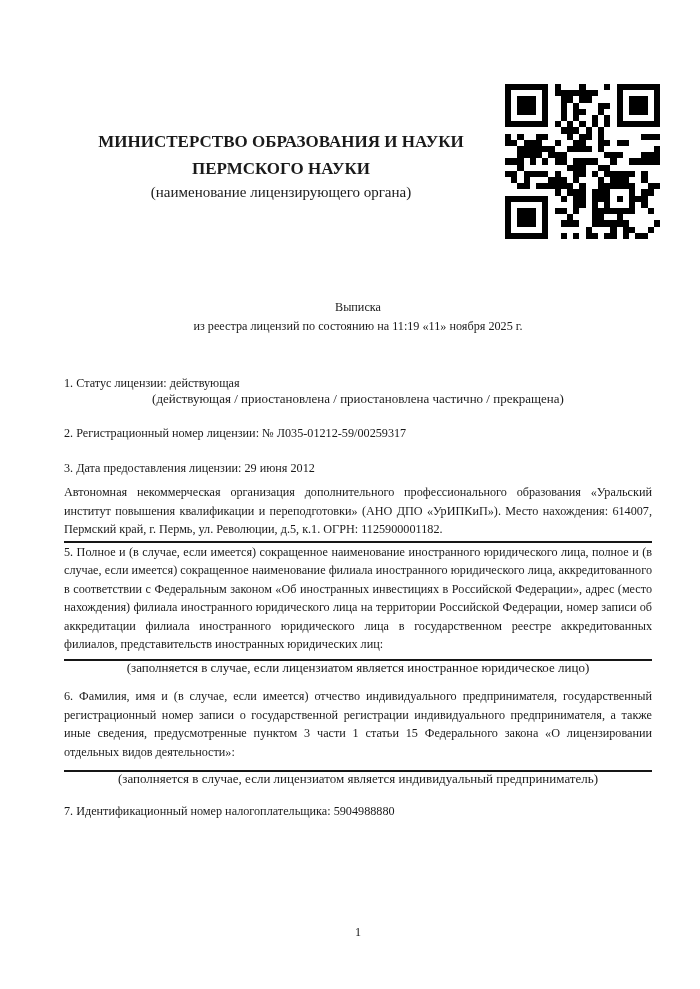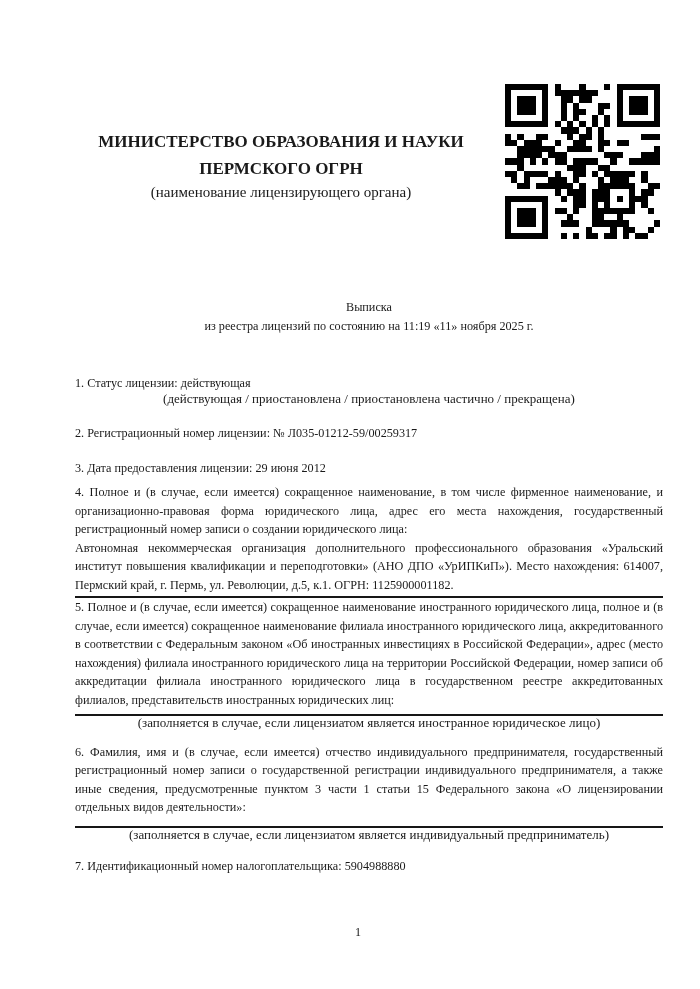--- a/index.html
+++ b/index.html
@@ -9,21 +9,21 @@
     overflow:hidden;
   }
   
   .ministry{position:absolute;left:56px;top:128px;width:450px;text-align:center;}
   .ministry .line{font-weight:700;font-size:17px;line-height:27px;}
   .ministry .sub{font-size:15px;line-height:12px;margin-top:4px;}
   .qr{position:absolute;left:505px;top:84px;width:155px;height:155px;}
   .qr svg{display:block;}
   
   .content{
-    position:absolute;left:75px;top:298px;width:588px;
+    position:absolute;left:64px;top:298px;width:588px;
     font-size:12.2px;line-height:18.5px;
   }
   .doc-title{text-align:center;}
   .item p{margin:0;}
   .just{text-align:justify;}
   .caption{font-size:13px;line-height:12.5px;text-align:center;}
   .rule{border-top:2px solid #161616;height:0;}
   .m-item1{margin-top:39px;}
   .m-item2{margin-top:19px;}
   .m-item3{margin-top:16px;}
@@ -40,21 +40,21 @@
     text-align:center;font-size:12.2px;
   }
 </style>
 </head>
 <body>
 
 <div class="page">
 
   <div class="ministry">
     <div class="line">МИНИСТЕРСТВО ОБРАЗОВАНИЯ И НАУКИ</div>
-    <div class="line">ПЕРМСКОГО ОГРН</div>
+    <div class="line">ПЕРМСКОГО НАУКИ</div>
     <div class="sub">(наименование лицензирующего органа)</div>
   </div>
 
   <div class="qr" id="qr">
       <svg viewBox="0 0 25 25" width="155" height="155" shape-rendering="crispEdges" fill="#000000">
         <rect x="0" y="0" width="1" height="1"></rect>
         <rect x="1" y="0" width="1" height="1"></rect>
         <rect x="2" y="0" width="1" height="1"></rect>
         <rect x="3" y="0" width="1" height="1"></rect>
         <rect x="4" y="0" width="1" height="1"></rect>
@@ -385,21 +385,20 @@
 
     <section class="item m-item2">
       <p>2. Регистрационный номер лицензии: № Л035-01212-59/00259317</p>
     </section>
 
     <section class="item m-item3">
       <p>3. Дата предоставления лицензии: 29 июня 2012</p>
     </section>
 
     <section class="item m-item4">
-      <p class="just">4. Полное и (в случае, если имеется) сокращенное наименование, в том числе фирменное наименование, и организационно-правовая форма юридического лица, адрес его места нахождения, государственный регистрационный номер записи о создании юридического лица:</p>
       <p class="just">Автономная некоммерческая организация дополнительного профессионального образования «Уральский институт повышения квалификации и переподготовки» (АНО ДПО «УрИПКиП»). Место нахождения: 614007, Пермский край, г. Пермь, ул. Революции, д.5, к.1. ОГРН: 1125900001182.</p>
       <div class="rule rule-tight"></div>
     </section>
 
     <section class="item m-item5">
       <p class="just">5. Полное и (в случае, если имеется) сокращенное наименование иностранного юридического лица, полное и (в случае, если имеется) сокращенное наименование филиала иностранного юридического лица, аккредитованного в соответствии с Федеральным законом «Об иностранных инвестициях в Российской Федерации», адрес (место нахождения) филиала иностранного юридического лица на территории Российской Федерации, номер записи об аккредитации филиала иностранного юридического лица в государственном реестре аккредитованных филиалов, представительств иностранных юридических лиц:</p>
       <div class="rule rule-gap-sm"></div>
       <div class="caption cap-gap">(заполняется в случае, если лицензиатом является иностранное юридическое лицо)</div>
     </section>
 

